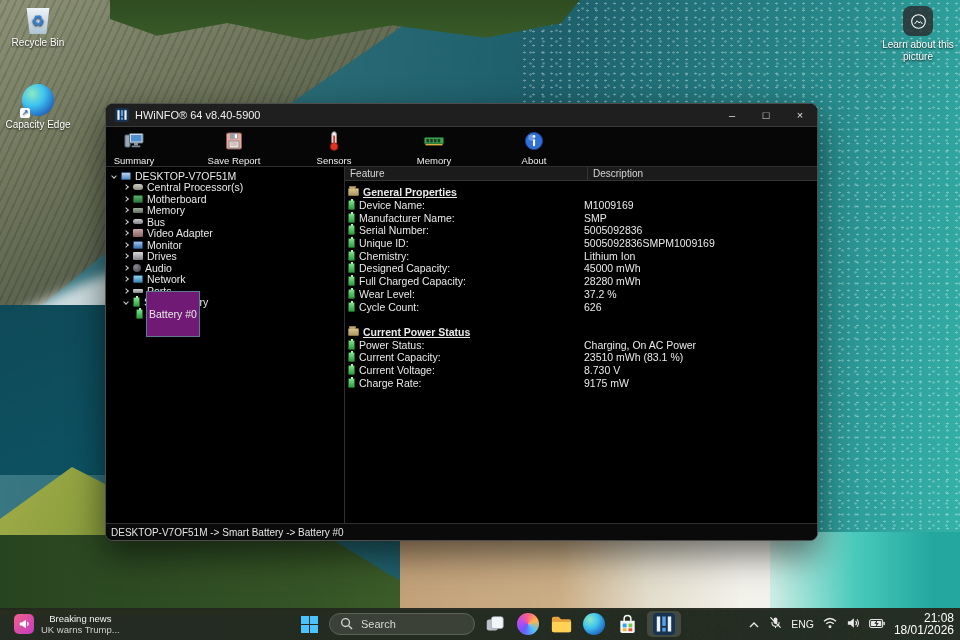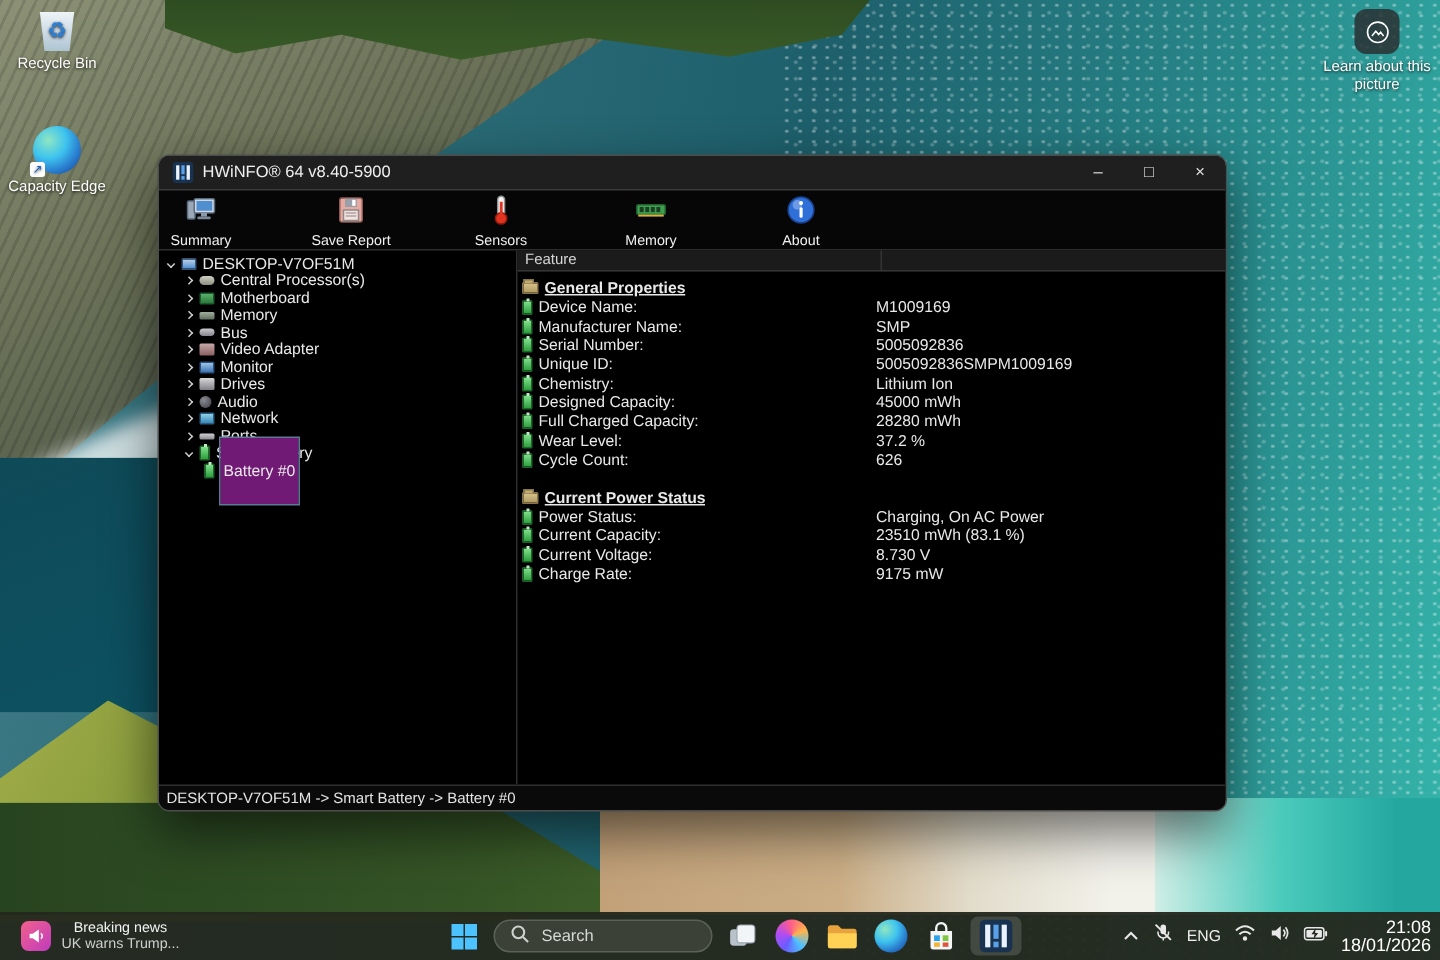--- a/index.html
+++ b/index.html
@@ -332,20 +332,21 @@
         <div class="trow sel">
           <span class="pad3"></span>
           <span class="bat"></span>
           <span class="tlabel">Battery #0</span>
         </div>
       </div>
 
       <div class="list">
         <div class="lheader">
           <span class="lh-f">Feature</span>
+          <span class="lh-d">Description</span>
         </div>
         <div class="lrows">
           <div class="lrow section">
             <span class="folder"></span>
             <span class="lf">General Properties</span>
           </div>
           <div class="lrow">
             <span class="bat"></span>
             <span class="lf">Device Name:</span>
             <span class="ld">M1009169</span>

